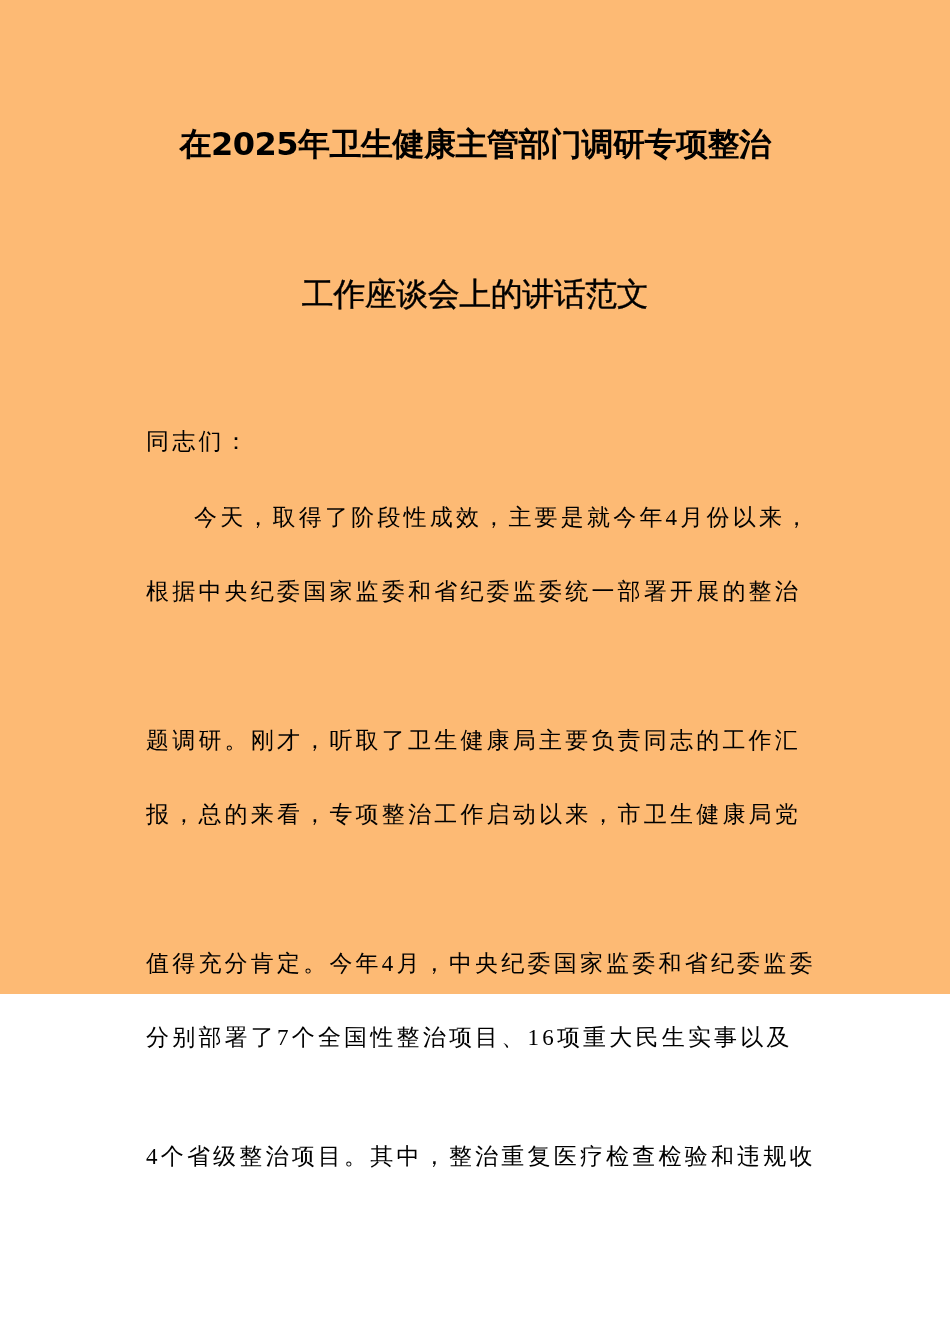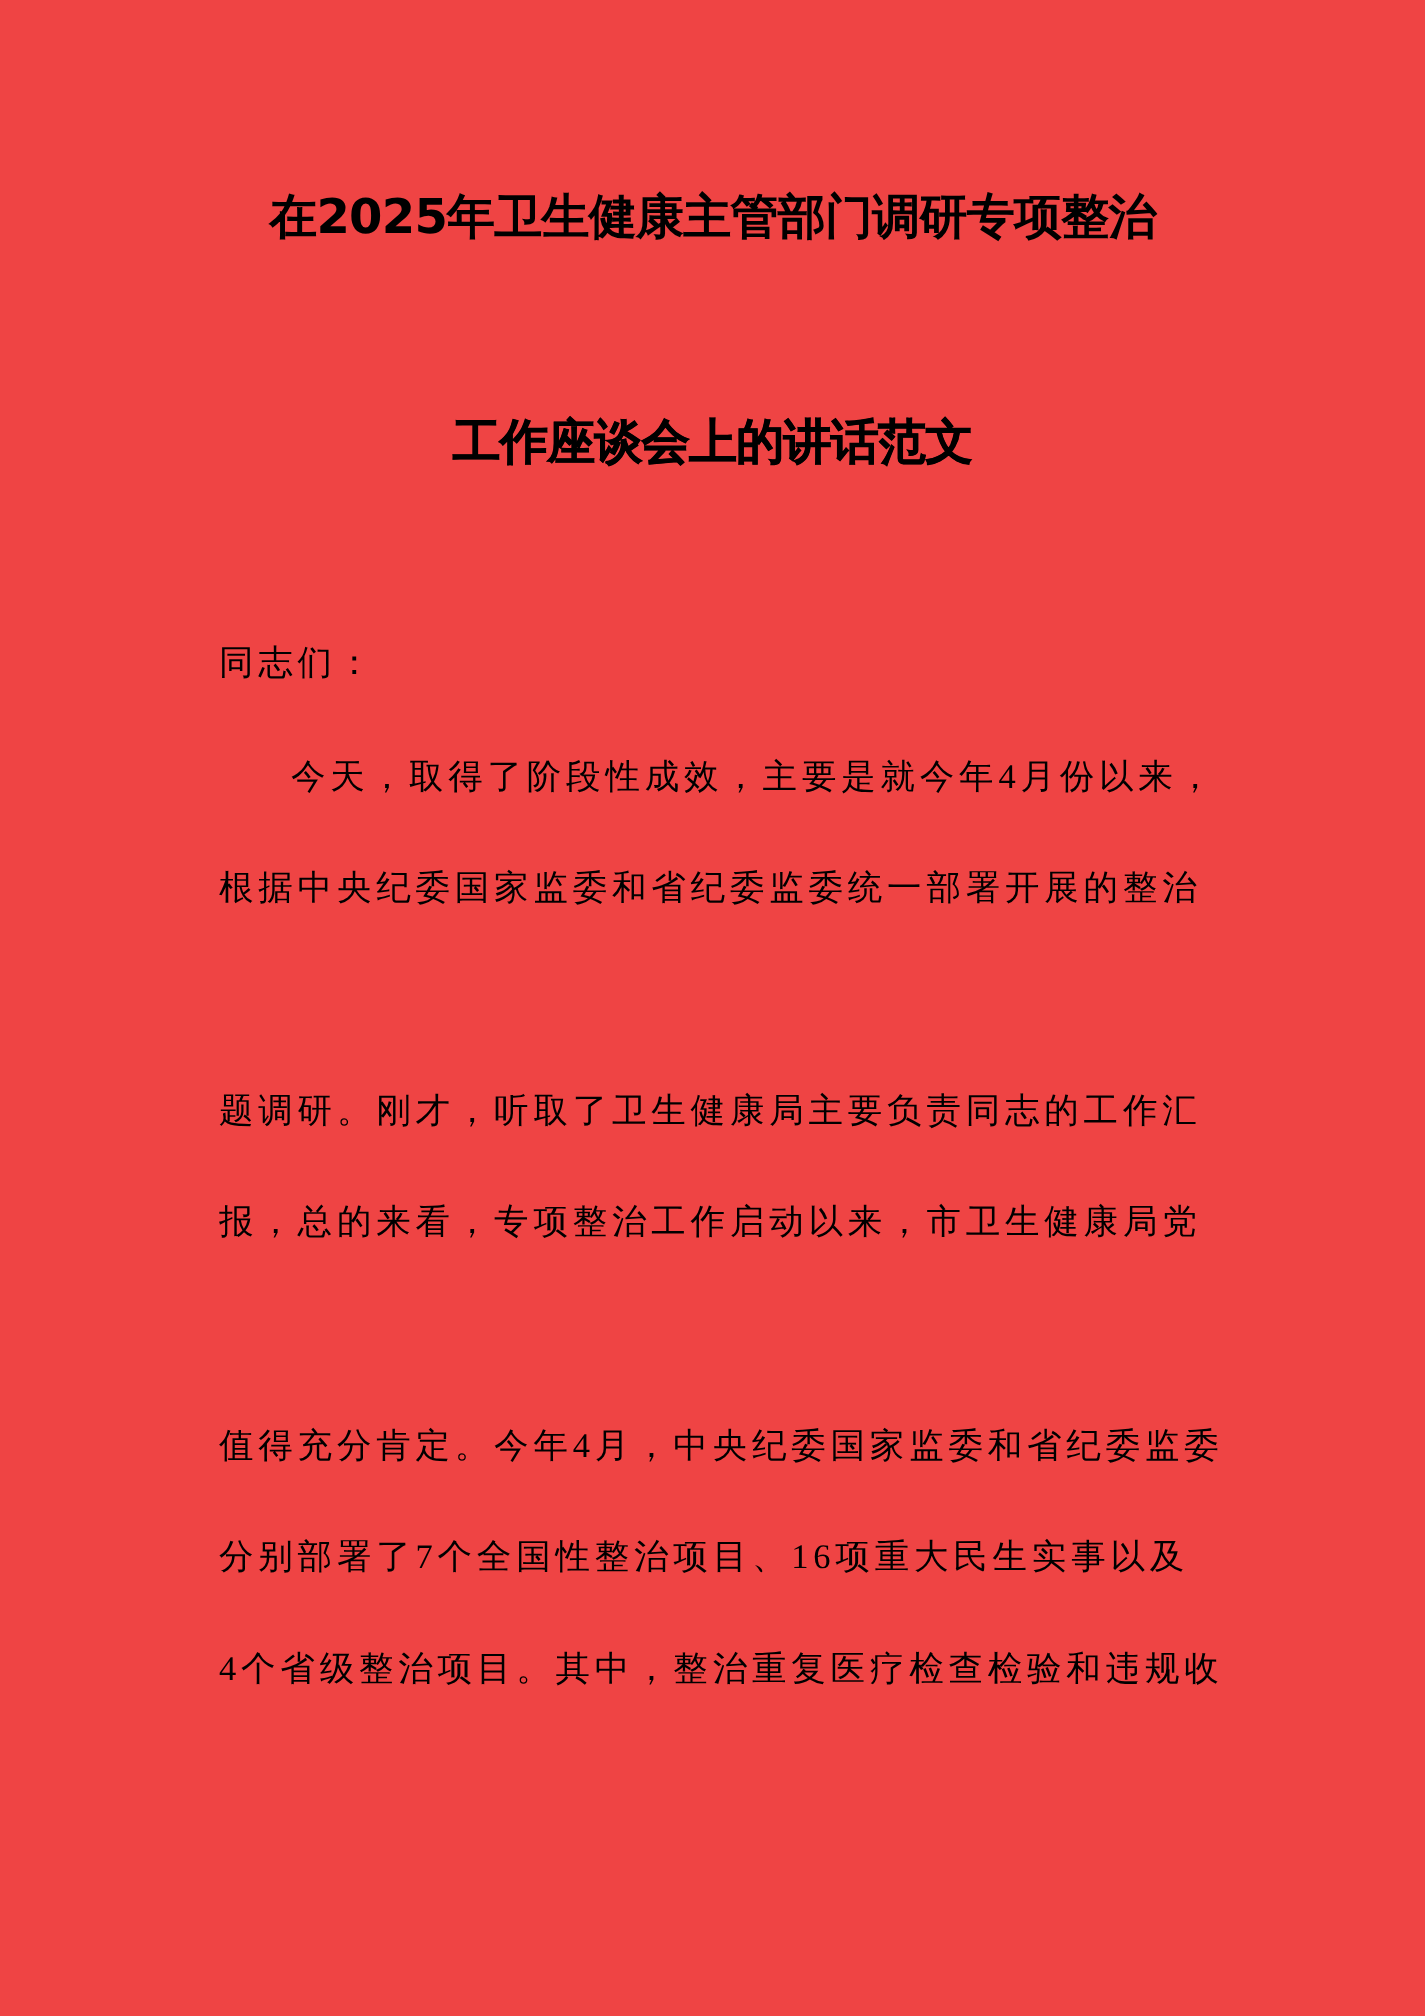--- a/index.html
+++ b/index.html
@@ -13,37 +13,37 @@
       position: relative;
       overflow: hidden;
       color: #000000;
       font-family: "DejaVu Sans", sans-serif;
     }
     .page {
       position: absolute;
       left: 0;
       top: 0;
       width: 950px;
-      height: 1344px;
-      background: #ef4444;
+      height: 994px;
+      background: #fdba74;
     }
     .title-line {
       position: absolute;
       left: 0;
       width: 950px;
       text-align: center;
       font-family: "DejaVu Sans", sans-serif;
       font-weight: bold;
       font-size: 32px;
       line-height: 40px;
       letter-spacing: -0.5px;
       white-space: nowrap;
     }
     .title-line.t1 { top: 124px; }
-    .title-line.t2 { top: 274px; font-weight: bold; -webkit-text-stroke: 0.4px #000; }
+    .title-line.t2 { top: 274px; font-weight: normal; -webkit-text-stroke: 0.4px #000; }
     .body-line {
       position: absolute;
       left: 146px;
       font-family: Liberation Serif, serif;
       font-size: 23px;
       line-height: 30px;
       letter-spacing: 3.2px;
       white-space: nowrap;
     }
     .body-line.indent { left: 194px; }
@@ -56,14 +56,14 @@
   <div class="title-line t2">工作座谈会上的讲话范文</div>
 
   <div class="body-line" style="top:427px;">同志们：</div>
 
   <div class="body-line indent" style="top:503px;">今天，取得了阶段性成效，主要是就今年4月份以来，</div>
   <div class="body-line" style="top:577px;">根据中央纪委国家监委和省纪委监委统一部署开展的整治</div>
   <div class="body-line" style="top:726px;">题调研。刚才，听取了卫生健康局主要负责同志的工作汇</div>
   <div class="body-line" style="top:800px;">报，总的来看，专项整治工作启动以来，市卫生健康局党</div>
   <div class="body-line" style="top:949px;">值得充分肯定。今年4月，中央纪委国家监委和省纪委监委</div>
   <div class="body-line" style="top:1023px;">分别部署了7个全国性整治项目、16项重大民生实事以及</div>
-  <div class="body-line" style="top:1098px;">4个省级整治项目。其中，整治重复医疗检查检验和违规收</div>
+  <div class="body-line" style="top:1142px;">4个省级整治项目。其中，整治重复医疗检查检验和违规收</div>
 </div>
 
 </body></html>

